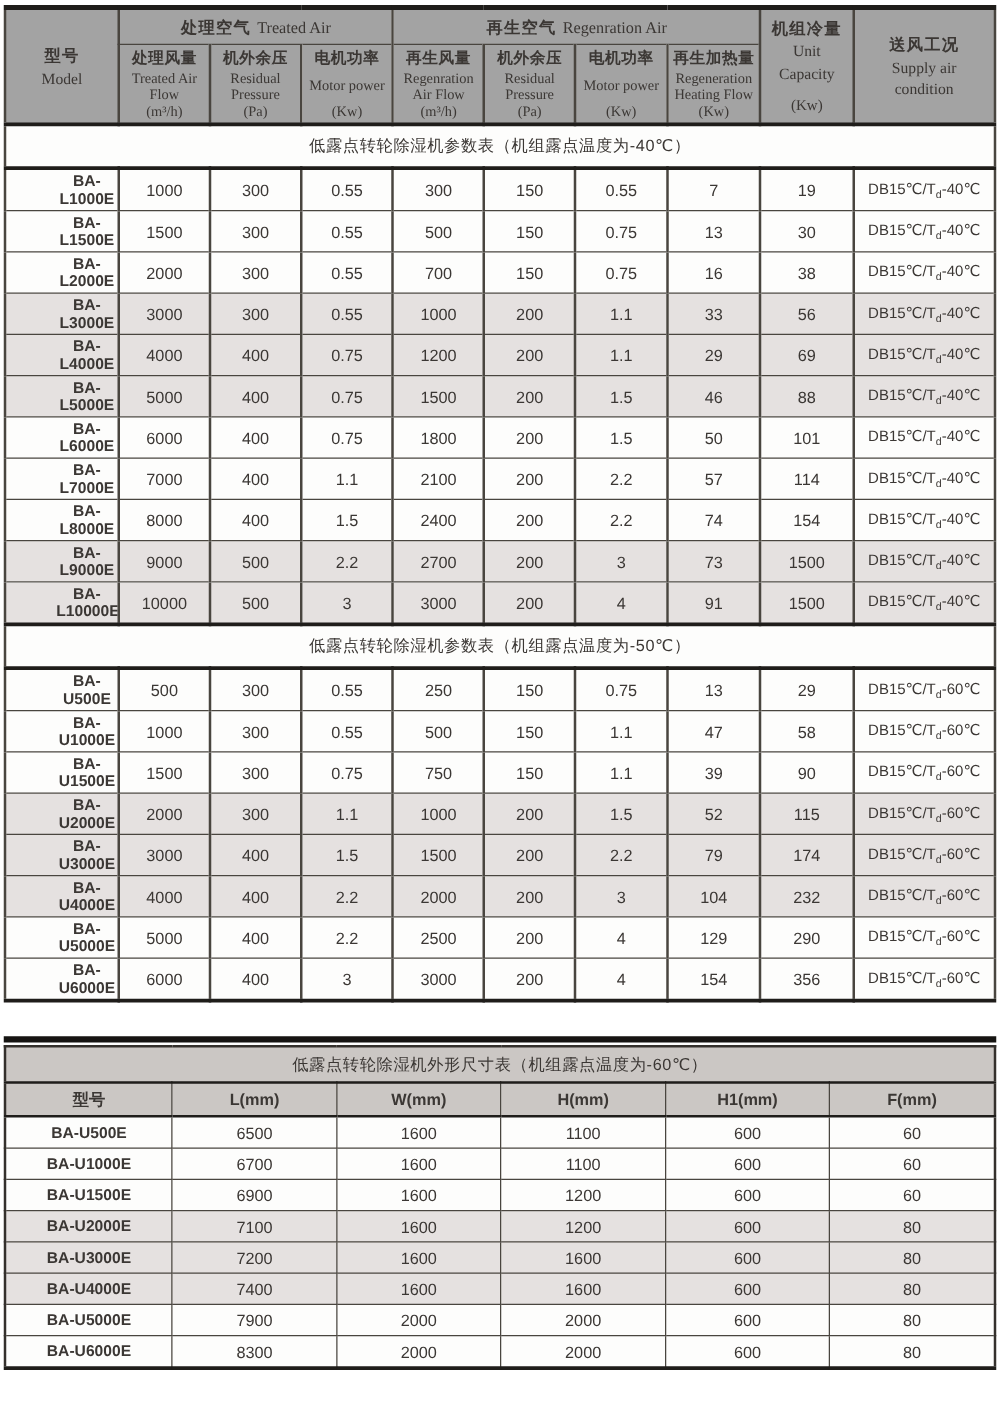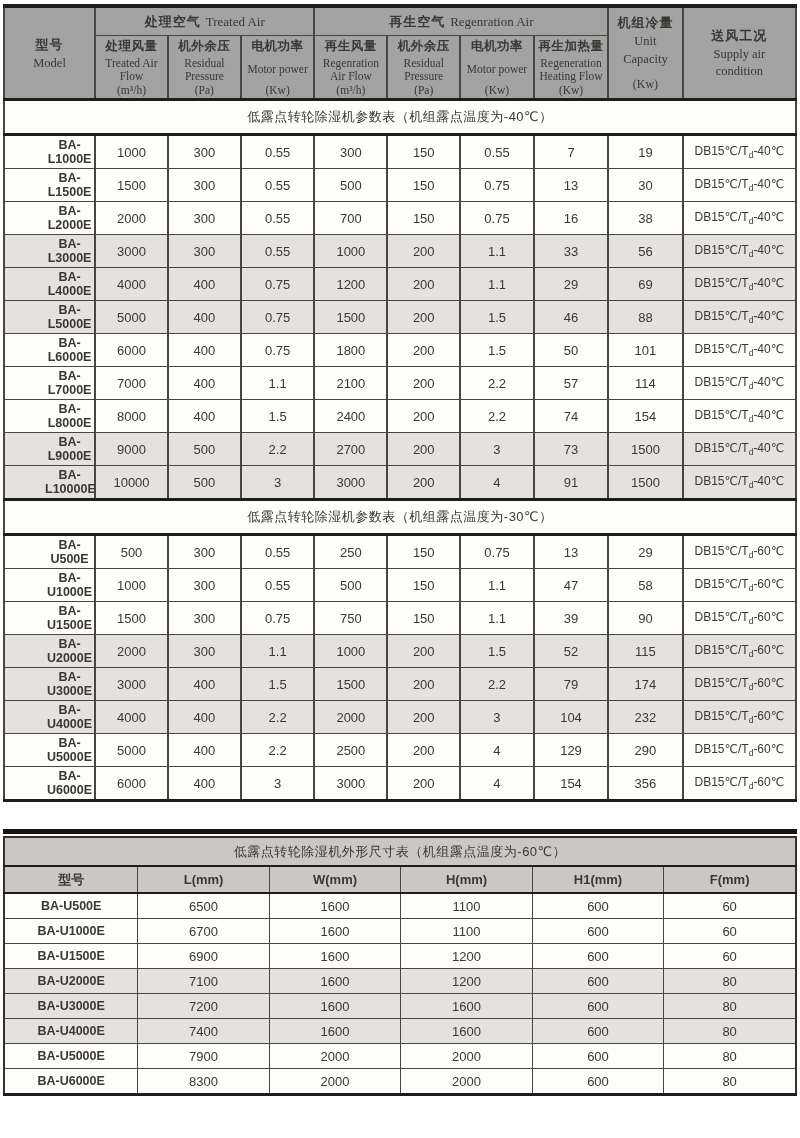--- a/index.html
+++ b/index.html
@@ -297,21 +297,21 @@
           <td>500</td>
           <td>3</td>
           <td>3000</td>
           <td>200</td>
           <td>4</td>
           <td>91</td>
           <td>1500</td>
           <td class="cond"><span>DB15℃/T</span><sub>d</sub><span>-40℃</span></td>
         </tr>
         <tr class="section-row">
-          <td colspan="10">低露点转轮除湿机参数表（机组露点温度为-30℃）</td>
+          <td colspan="10">低露点转轮除湿机参数表（机组露点温度为-50℃）</td>
         </tr>
         <tr>
           <td class="model">BA-U500E</td>
           <td>500</td>
           <td>300</td>
           <td>0.55</td>
           <td>250</td>
           <td>150</td>
           <td>0.75</td>
           <td>13</td>

